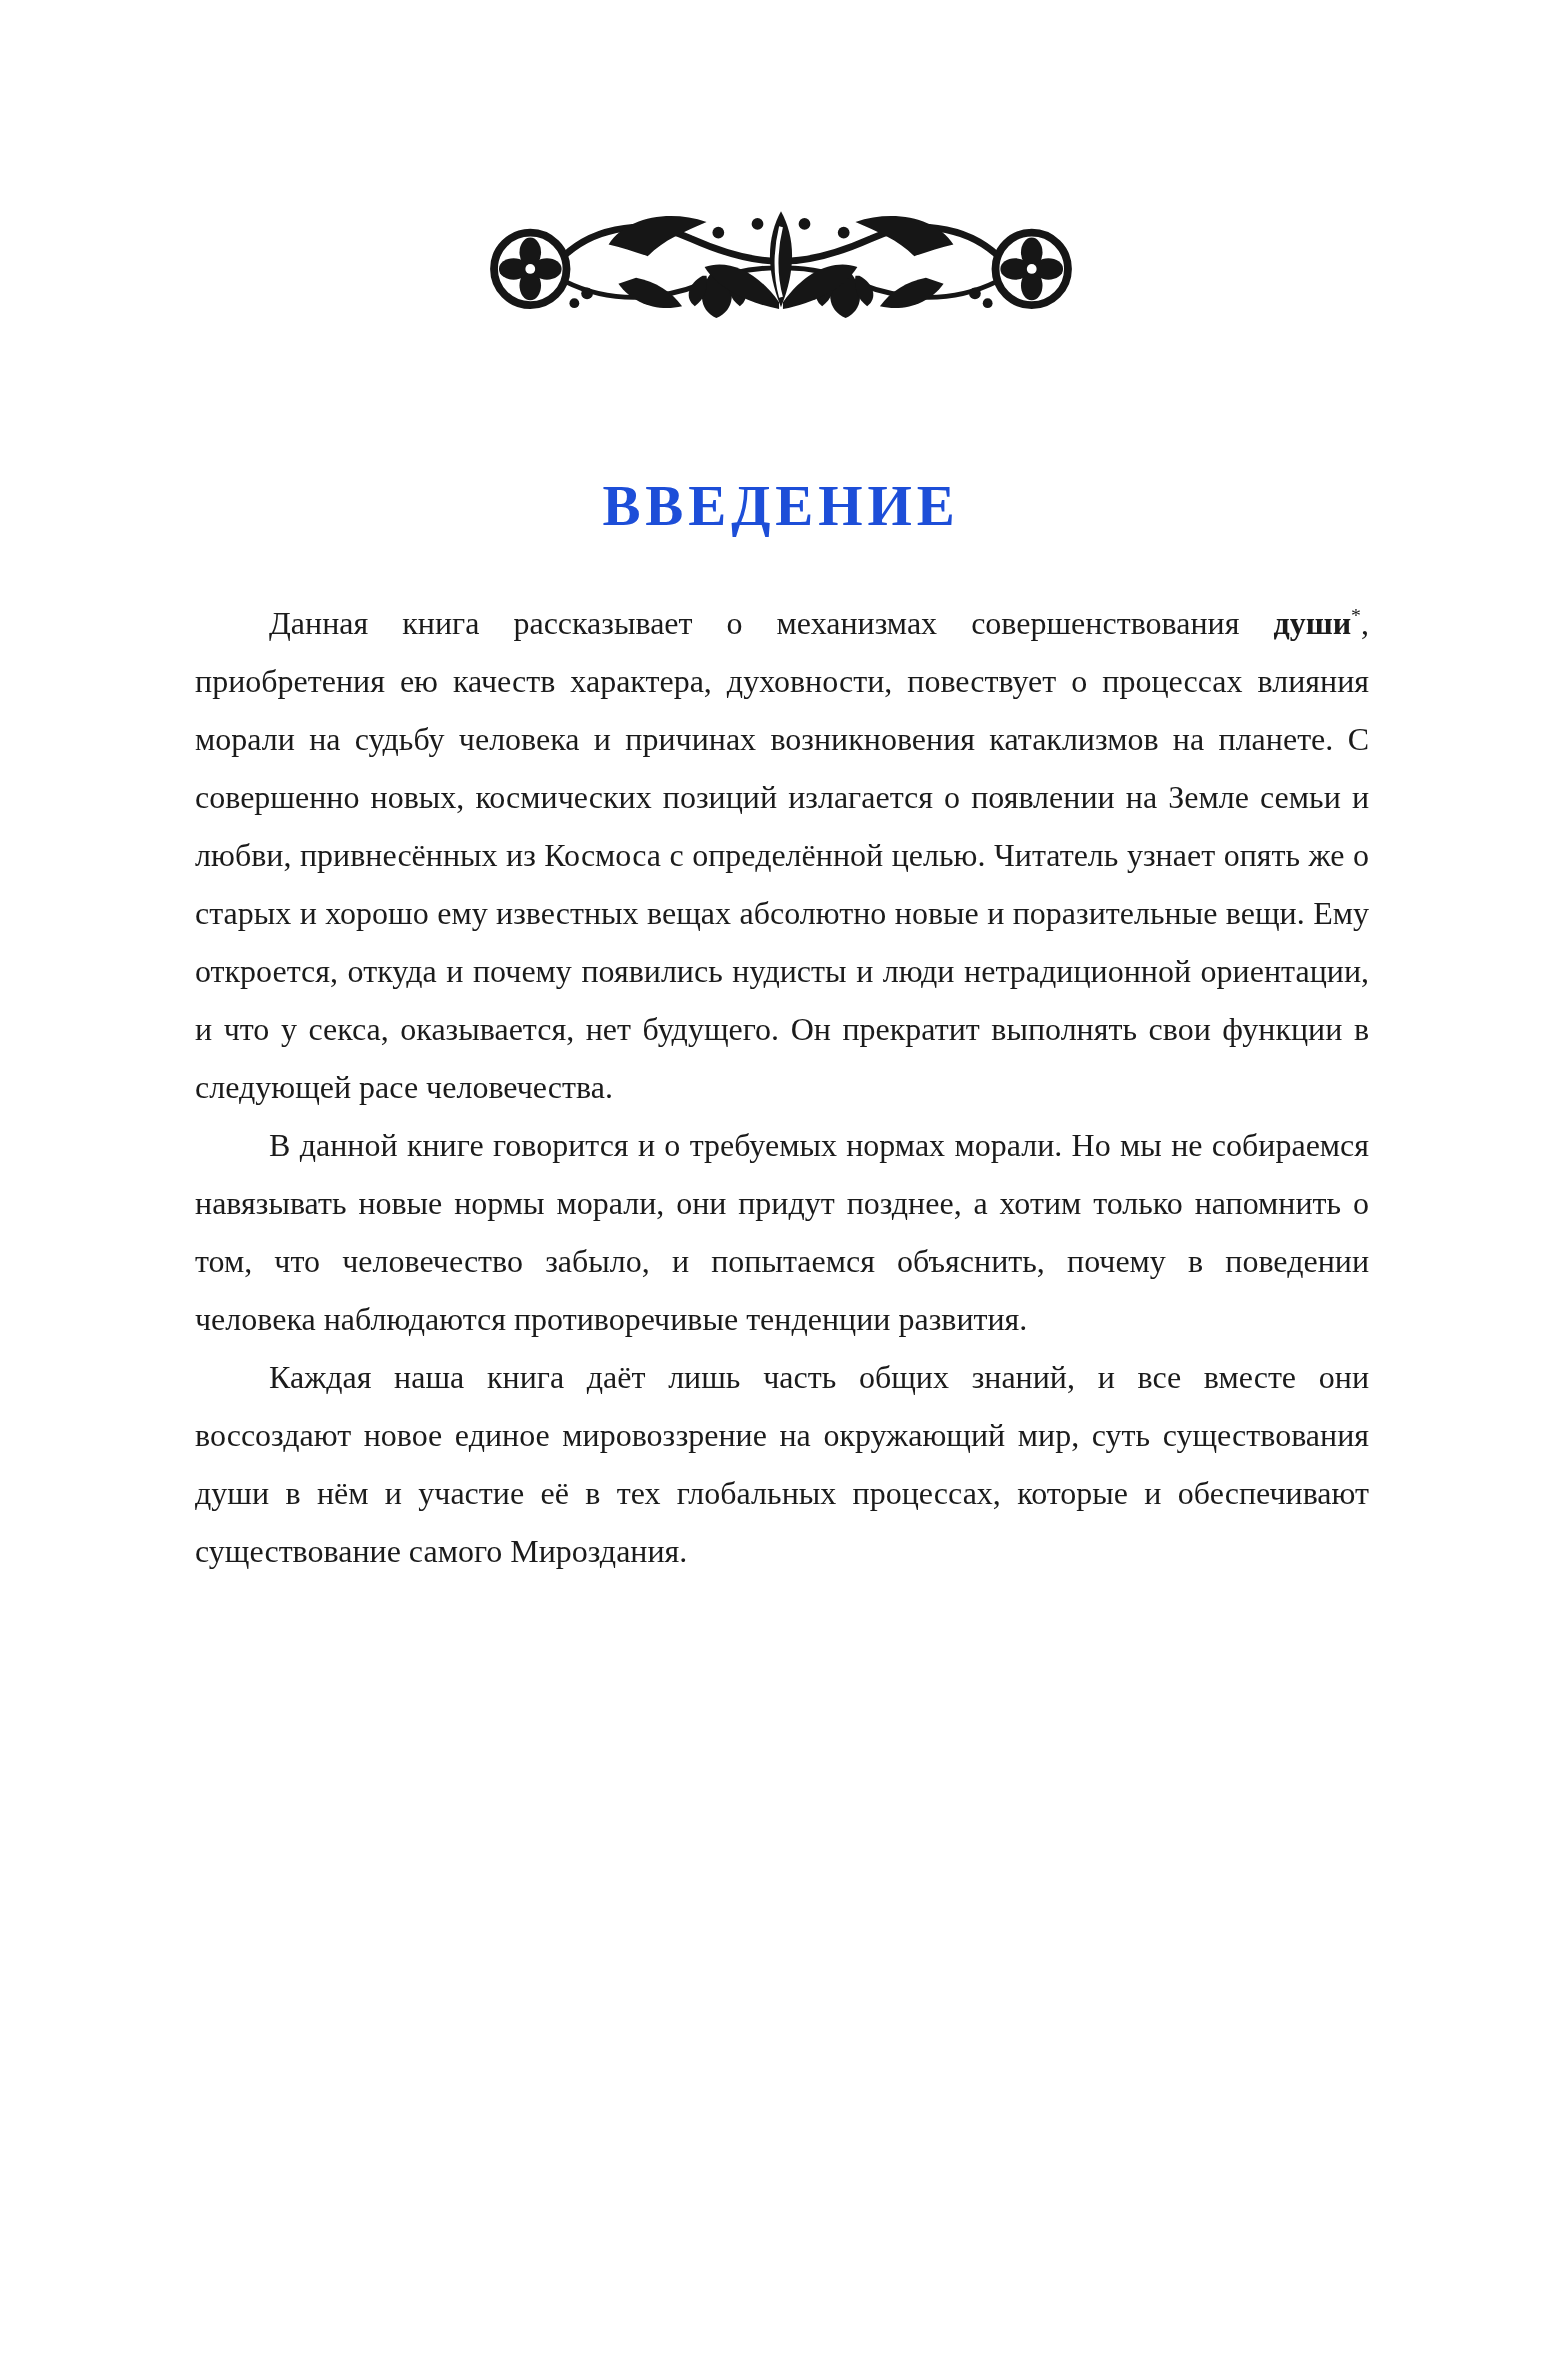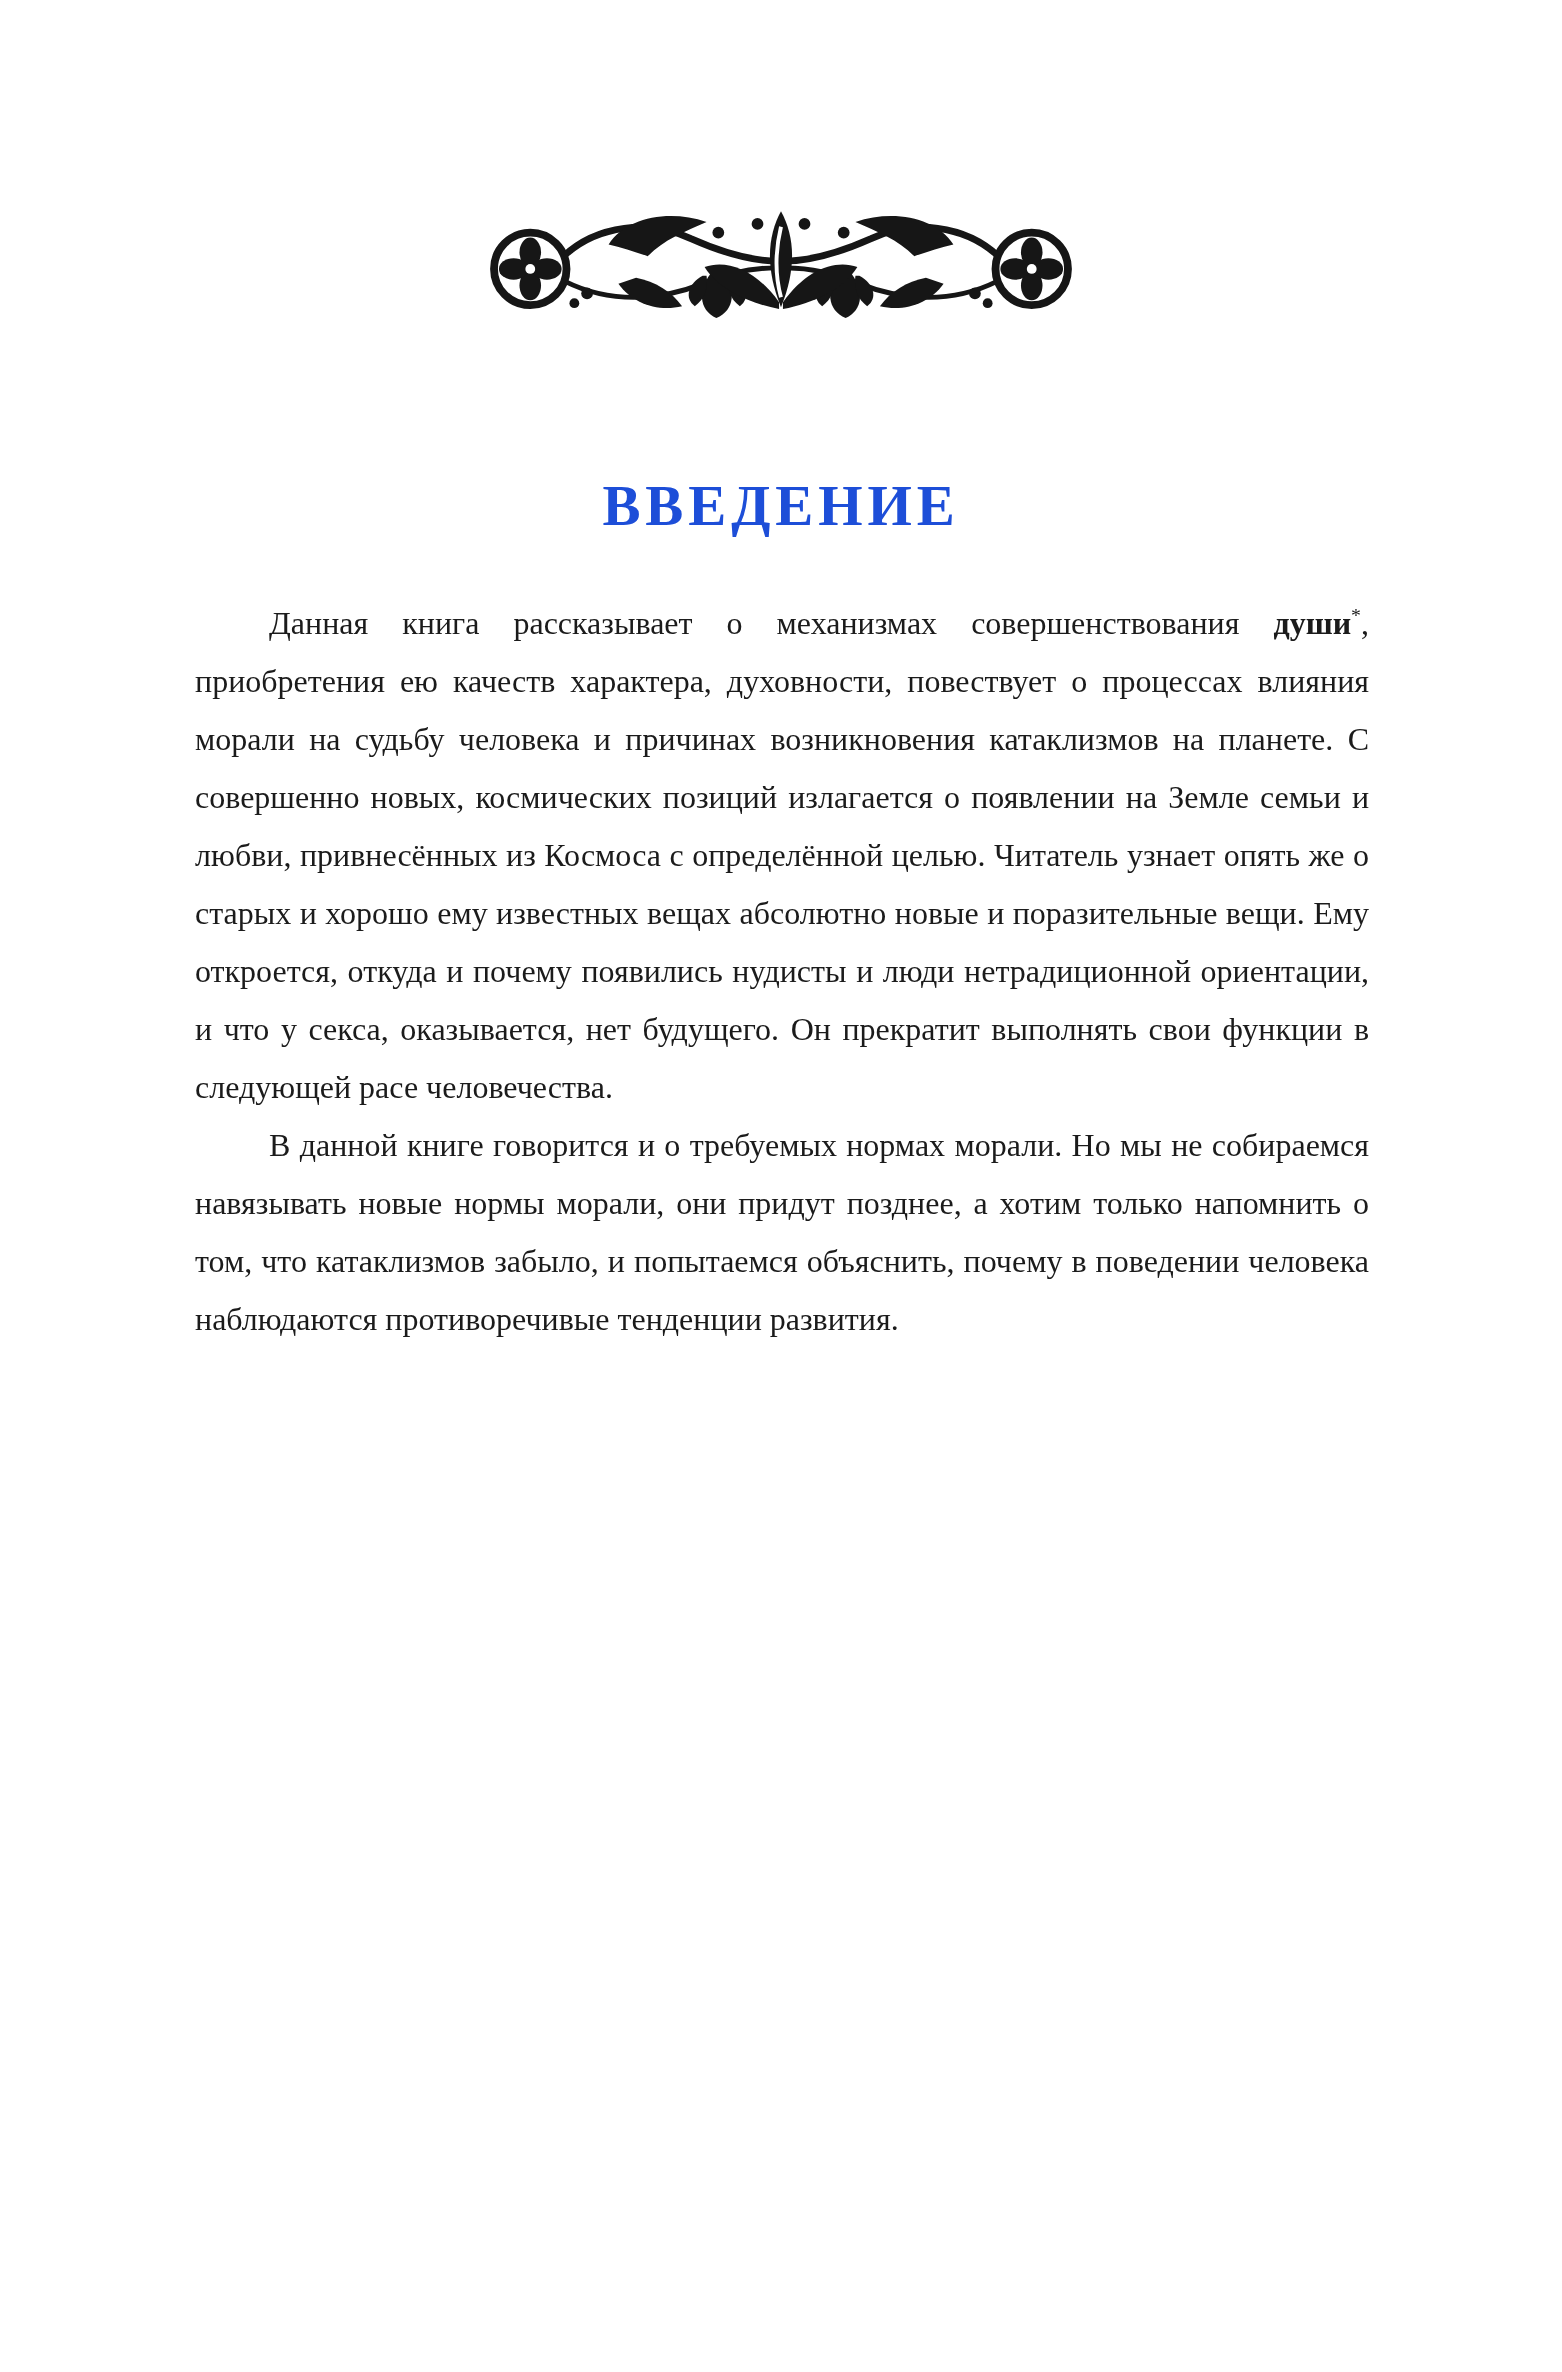--- a/index.html
+++ b/index.html
@@ -107,18 +107,19 @@
       </g>
       <path d="M316 20 C310 45 310 70 316 92" stroke="#ffffff" stroke-width="4" fill="none"></path>
     </svg>
   </div>
 
   <h1 class="chapter-title">ВВЕДЕНИЕ</h1>
 
   <main class="body-text">
     <p><span>Данная книга рассказывает о механизмах совершенствования </span><span class="bold-term">души</span><span class="footnote-marker">*</span><span>, приобретения ею качеств характера, духовности, повествует о процессах влияния морали на судьбу человека и причинах возникновения катаклизмов на планете. С совершенно новых, космических позиций излагается о появлении на Земле семьи и любви, привнесённых из Космоса с определённой целью. Читатель узнает опять же о старых и хорошо ему известных вещах абсолютно новые и поразительные вещи. Ему откроется, откуда и почему появились нудисты и люди нетрадиционной ориентации, и что у секса, оказывается, нет будущего. Он прекратит выполнять свои функции в следующей расе человечества.</span></p>
 
-    <p>В данной книге говорится и о требуемых нормах морали. Но мы не собираемся навязывать новые нормы морали, они придут позднее, а хотим только напомнить о том, что катаклизмов забыло, и попытаемся объяснить, почему в поведении человека наблюдаются противоречивые тенденции развития.</p>
+    <p>В данной книге говорится и о требуемых нормах морали. Но мы не собираемся навязывать новые нормы морали, они придут позднее, а хотим только напомнить о том, что человечество забыло, и попытаемся объяснить, почему в поведении человека наблюдаются противоречивые тенденции развития.</p>
 
+    <p>Каждая наша книга даёт лишь часть общих знаний, и все вместе они воссоздают новое единое мировоззрение на окружающий мир, суть существования души в нём и участие её в тех глобальных процессах, которые и обеспечивают существование самого Мироздания.</p>
   </main>
 
 </div>
 
 
 </body></html>

